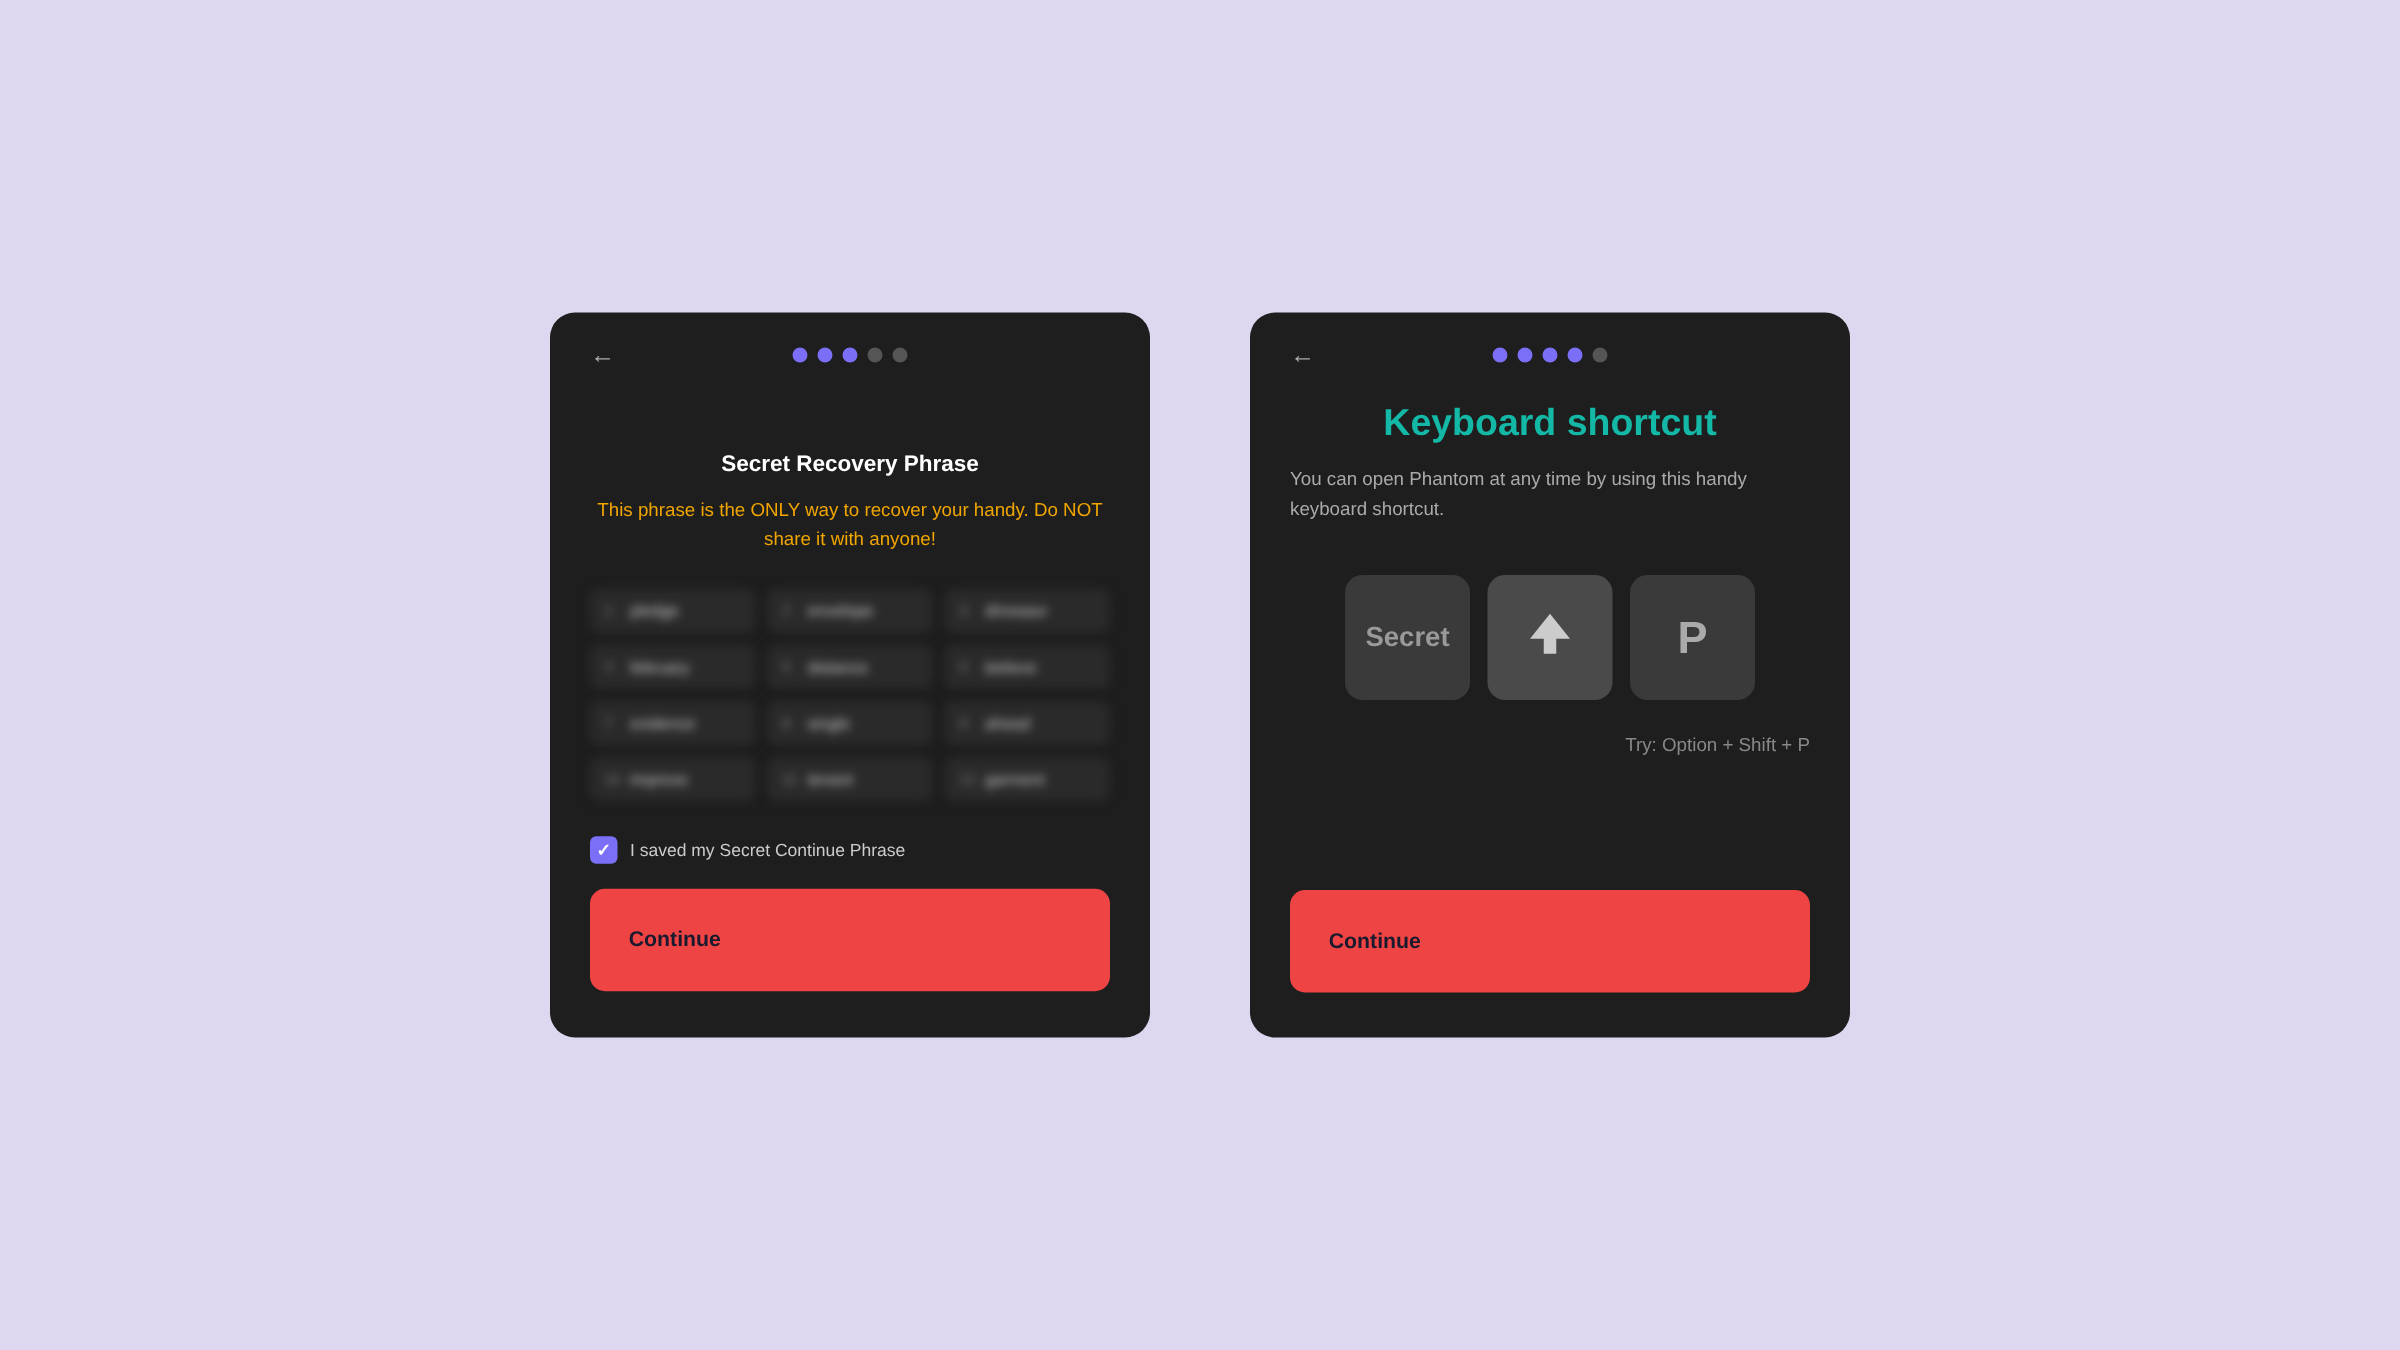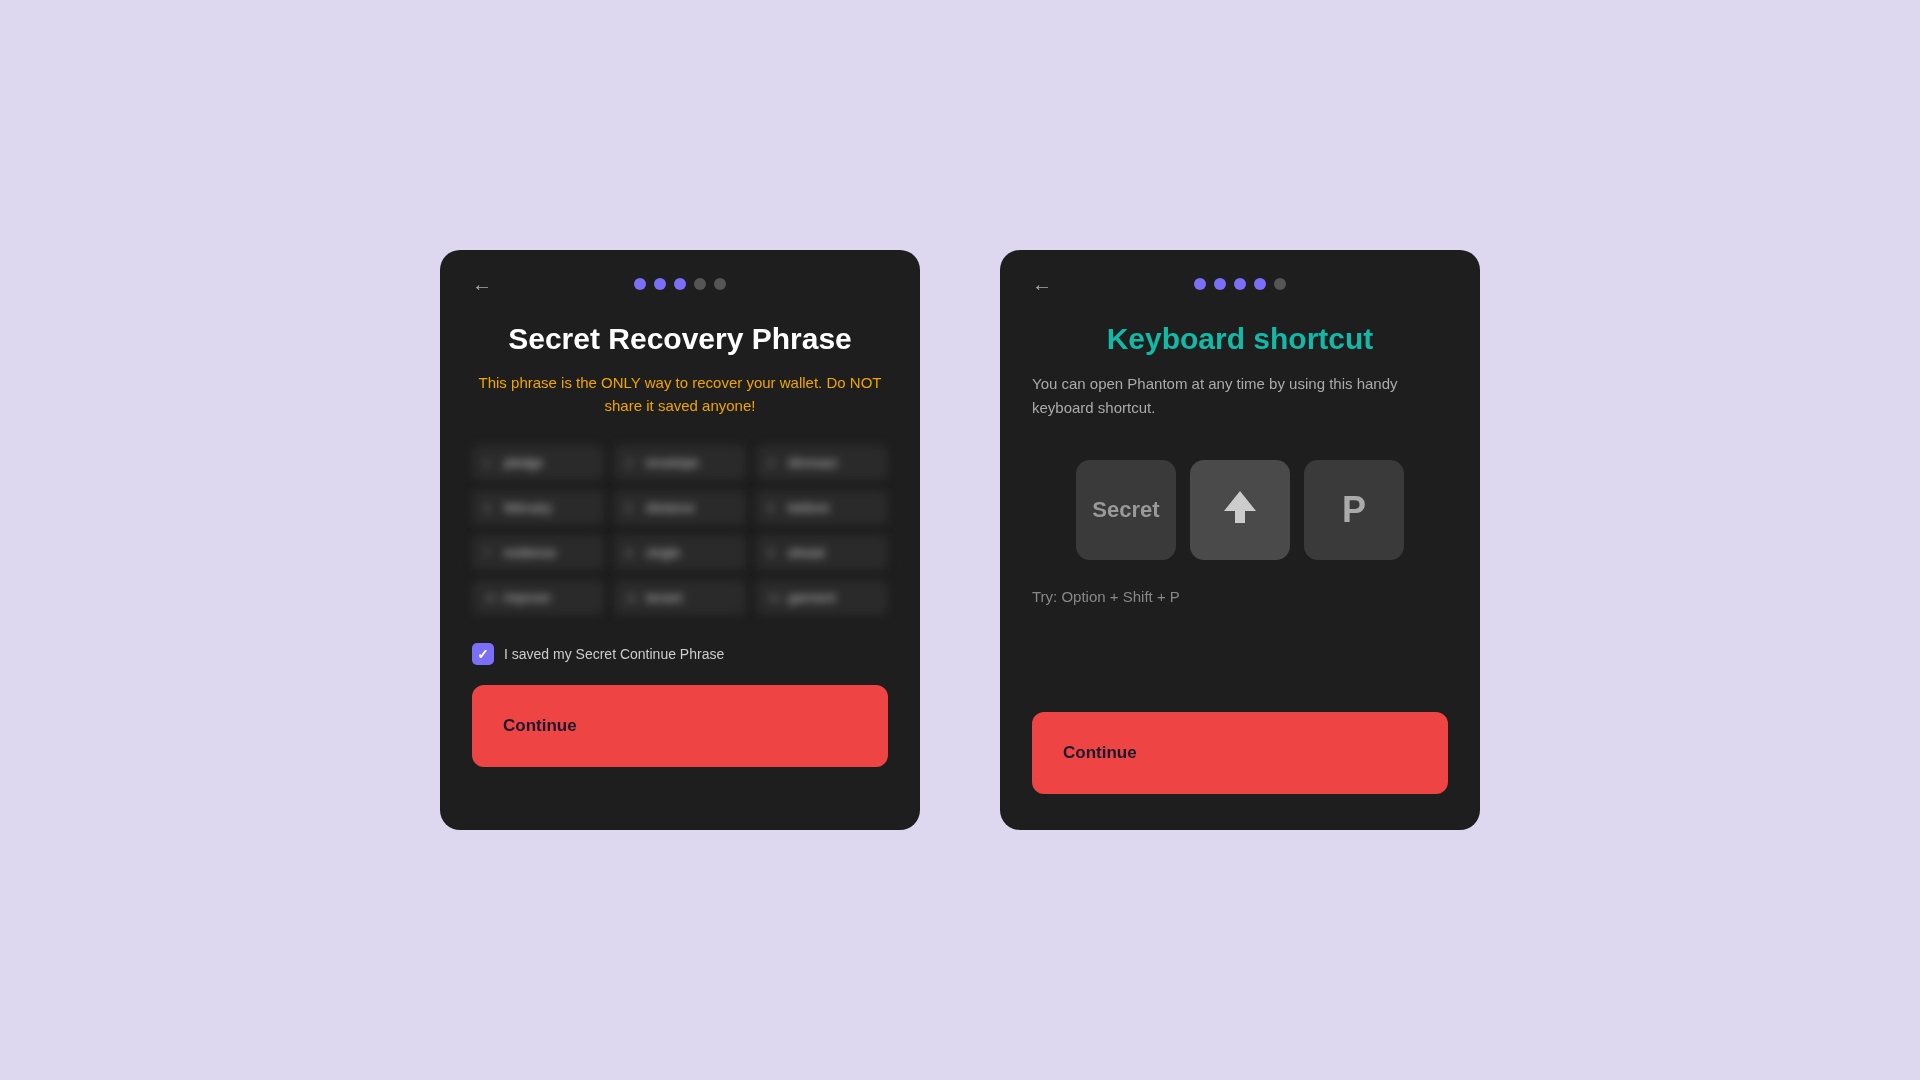--- a/index.html
+++ b/index.html
@@ -53,24 +53,25 @@
       height: 12px;
       border-radius: 50%;
     }
 
     .dot-active { background-color: #7c6ff7; }
     .dot-inactive { background-color: #555; }
 
     
     .card-title {
       color: #ffffff;
-      font-size: 30px;
+      font-size: 18px;
       font-weight: 700;
       text-align: center;
       margin-bottom: 16px;
+      margin-top: 39px;
     }
 
     .warning-text {
       color: #f0a500;
       font-size: 15px;
       text-align: center;
       line-height: 1.5;
       margin-bottom: 28px;
     }
 
@@ -195,42 +196,42 @@
     .key-p {
       background-color: #3a3a3a;
       color: #aaa;
       font-size: 36px;
       font-weight: 700;
     }
 
     .try-text {
       color: #888;
       font-size: 15px;
-      text-align: left;
+      text-align: right;
     }
 
     .spacer { flex: 1; }
   </style>
 </head>
 <body>
 
 <div class="card">
   <div class="card-header">
     <span class="back-arrow">←</span>
     <div class="progress-dots">
       <div class="dot dot-active"></div>
       <div class="dot dot-active"></div>
       <div class="dot dot-active"></div>
       <div class="dot dot-inactive"></div>
       <div class="dot dot-inactive"></div>
     </div>
   </div>
 
   <h1 class="card-title">Secret Recovery Phrase</h1>
-  <p class="warning-text">This phrase is the ONLY way to recover your wallet. Do NOT share it saved anyone!</p>
+  <p class="warning-text">This phrase is the ONLY way to recover your handy. Do NOT share it with anyone!</p>
 
   <div class="phrase-grid">
     <div class="phrase-cell">
       <span class="phrase-num">1</span>
       <span class="phrase-word">pledge</span>
     </div>
     <div class="phrase-cell">
       <span class="phrase-num">2</span>
       <span class="phrase-word">envelope</span>
     </div>

